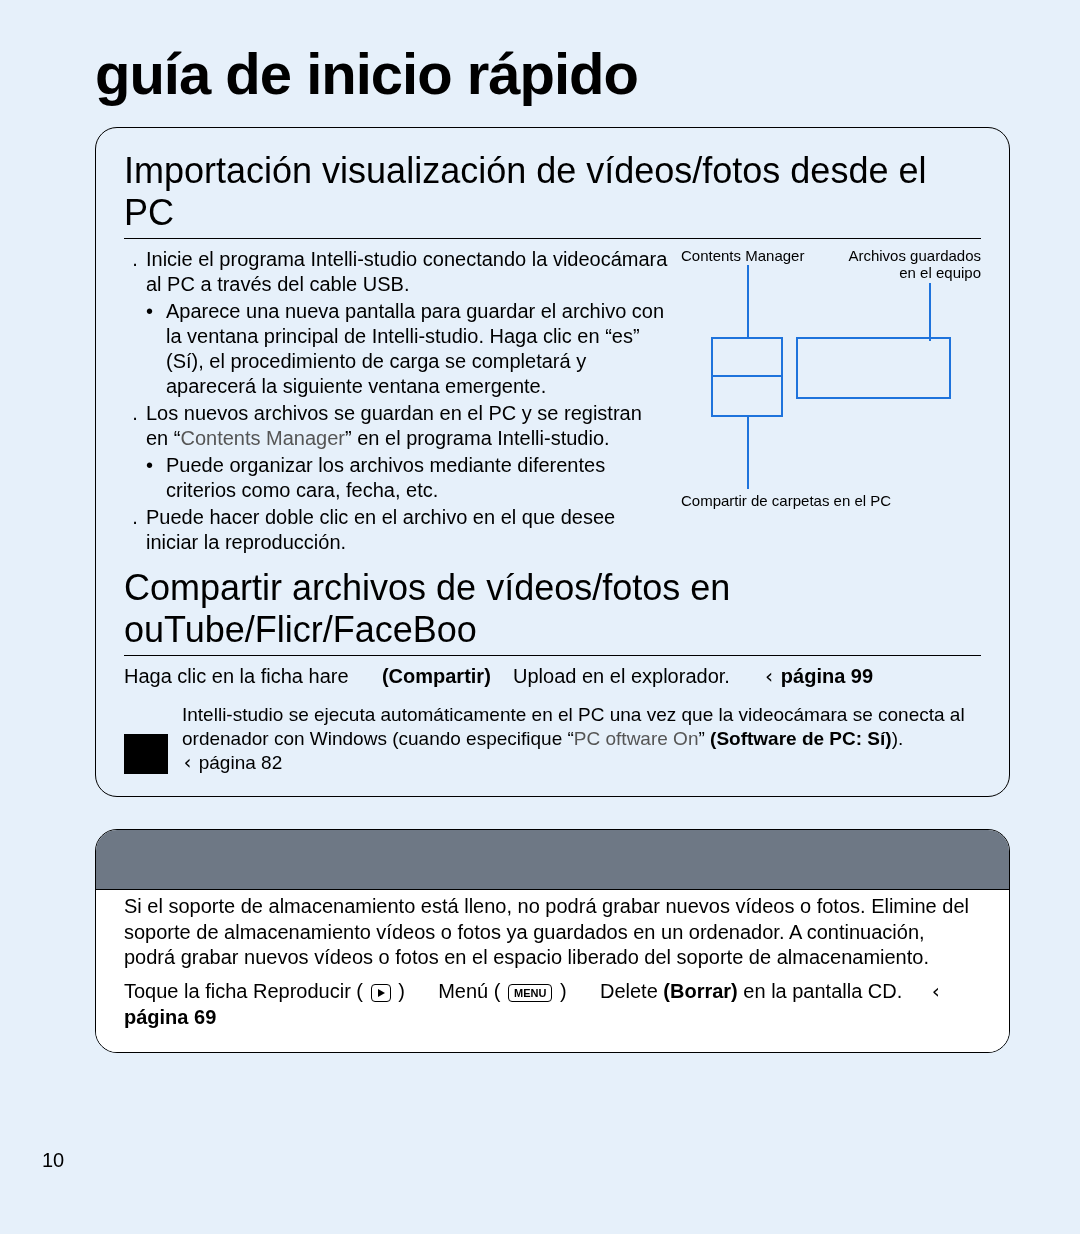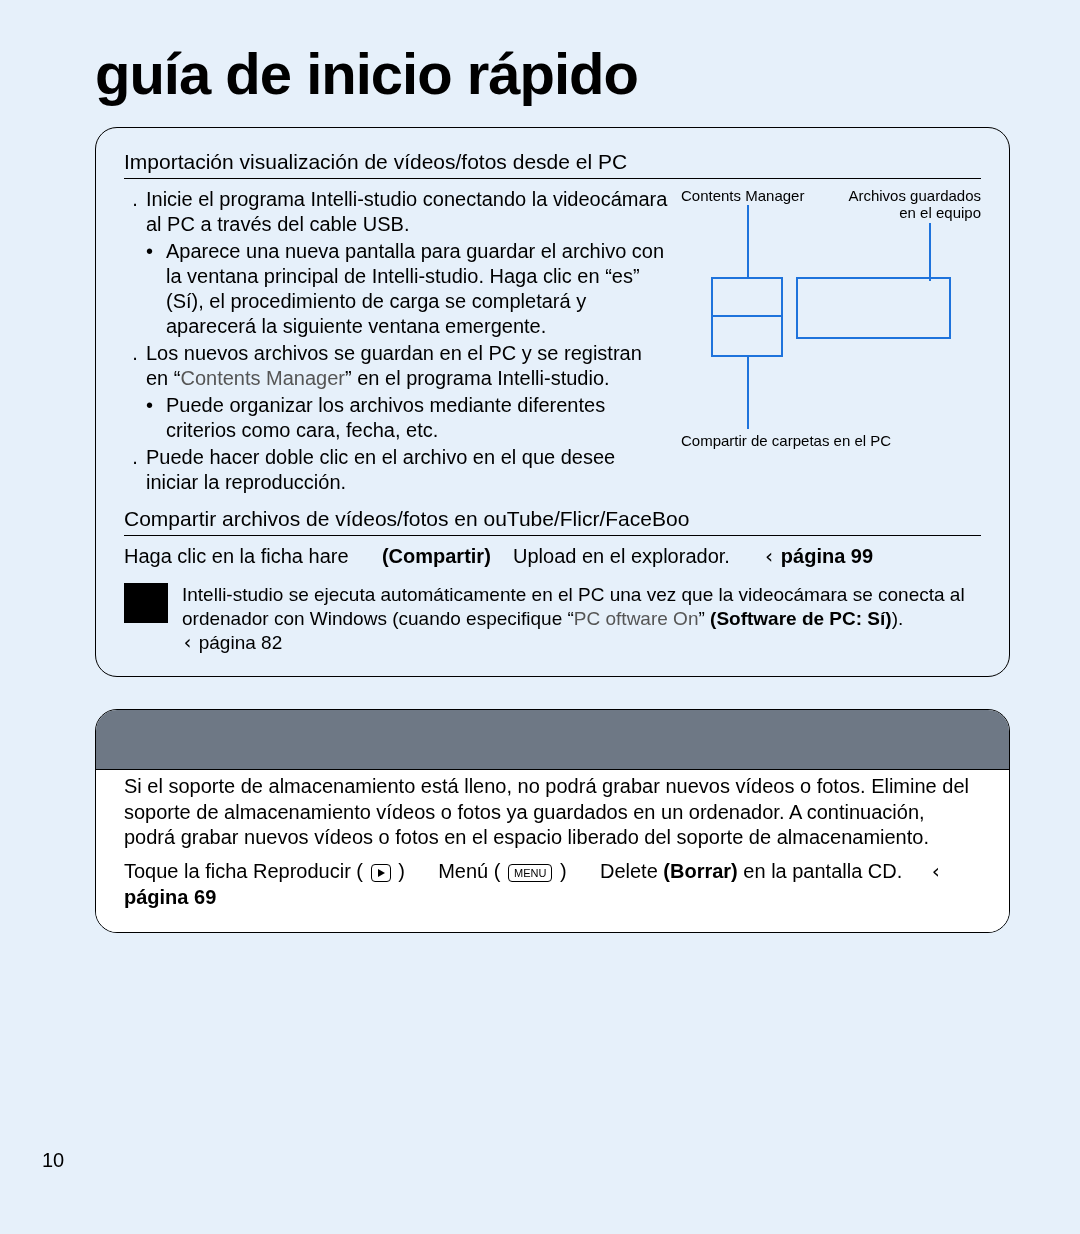--- a/index.html
+++ b/index.html
@@ -18,21 +18,21 @@
     letter-spacing: -1px;
   }
   .main-box {
     border: 1.5px solid #000;
     border-radius: 22px;
     padding: 22px 28px 22px 28px;
     margin-bottom: 32px;
     background: #e6f0fa;
   }
   .section-heading {
-    font-size: 21px;
+    font-size: 36px;
     font-weight: 400;
     border-bottom: 1px solid #000;
     padding-bottom: 4px;
     margin-bottom: 8px;
     hyphens: auto;
   }
   .section1-layout {
     display: flex;
     gap: 12px;
   }
@@ -136,21 +136,21 @@
   }
   .inline-row { margin-top: 4px; }
   .bold { font-weight: 700; }
   .pageref { font-weight: 700; }
   .arrow { font-family: monospace; }
 
   .note-block {
     display: flex;
     gap: 14px;
     margin-top: 14px;
-    align-items: flex-start;
+    align-items: flex-end;
   }
   .note-icon {
     width: 44px;
     height: 40px;
     background: #000;
     flex-shrink: 0;
   }
   .note-text {
     font-size: 19px;
     line-height: 1.25;
@@ -174,21 +174,21 @@
     background: #fff;
   }
   .icon-pill {
     display: inline-flex;
     align-items: center;
     justify-content: center;
     border: 1.5px solid #000;
     border-radius: 4px;
     padding: 0 5px;
     font-size: 11px;
-    font-weight: 400;
+    font-weight: 700;
     height: 18px;
     vertical-align: middle;
     background: #fff;
     margin: 0 2px;
   }
   .play-inner {
     display: inline-block;
     width: 0; height: 0;
     border-left: 7px solid #000;
     border-top: 4px solid transparent;

